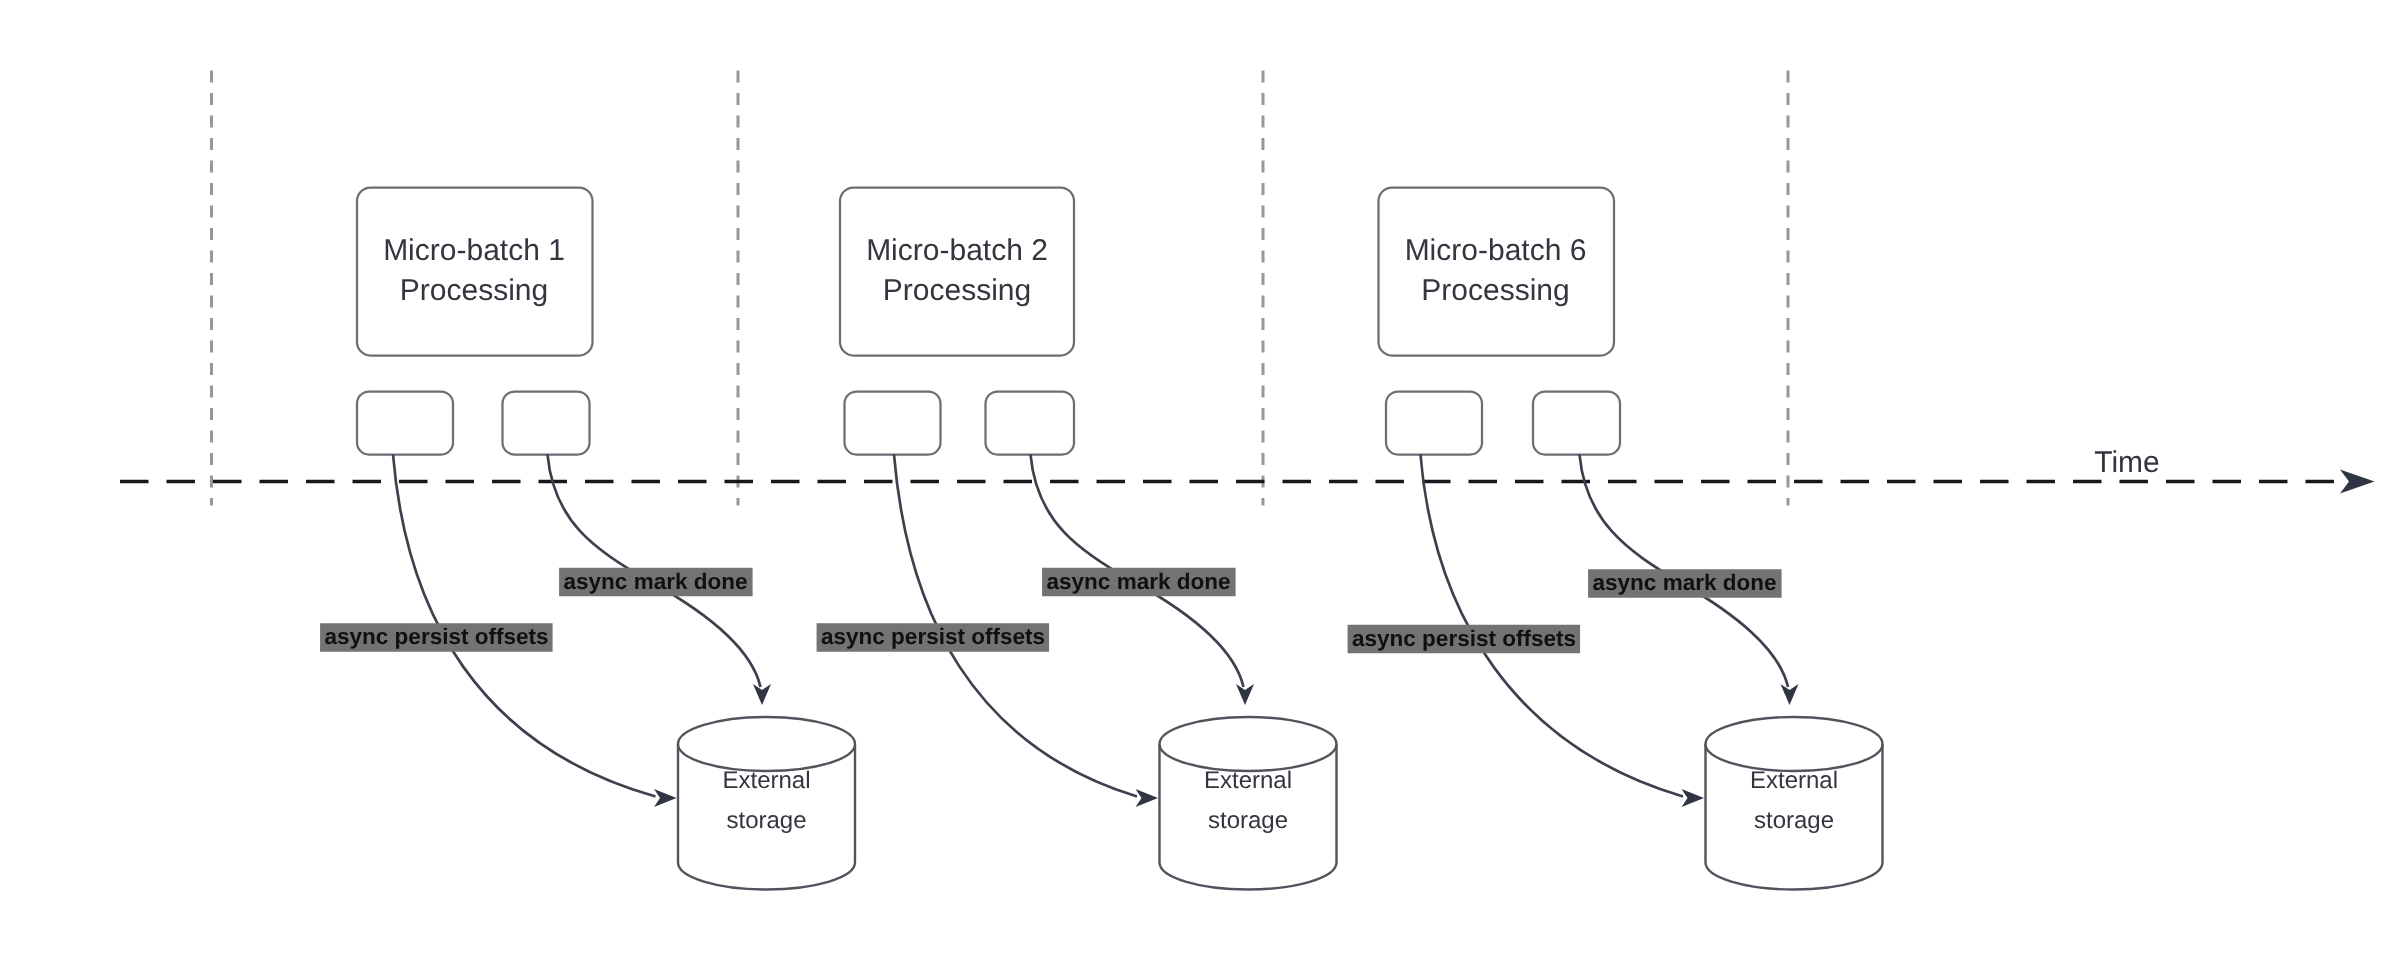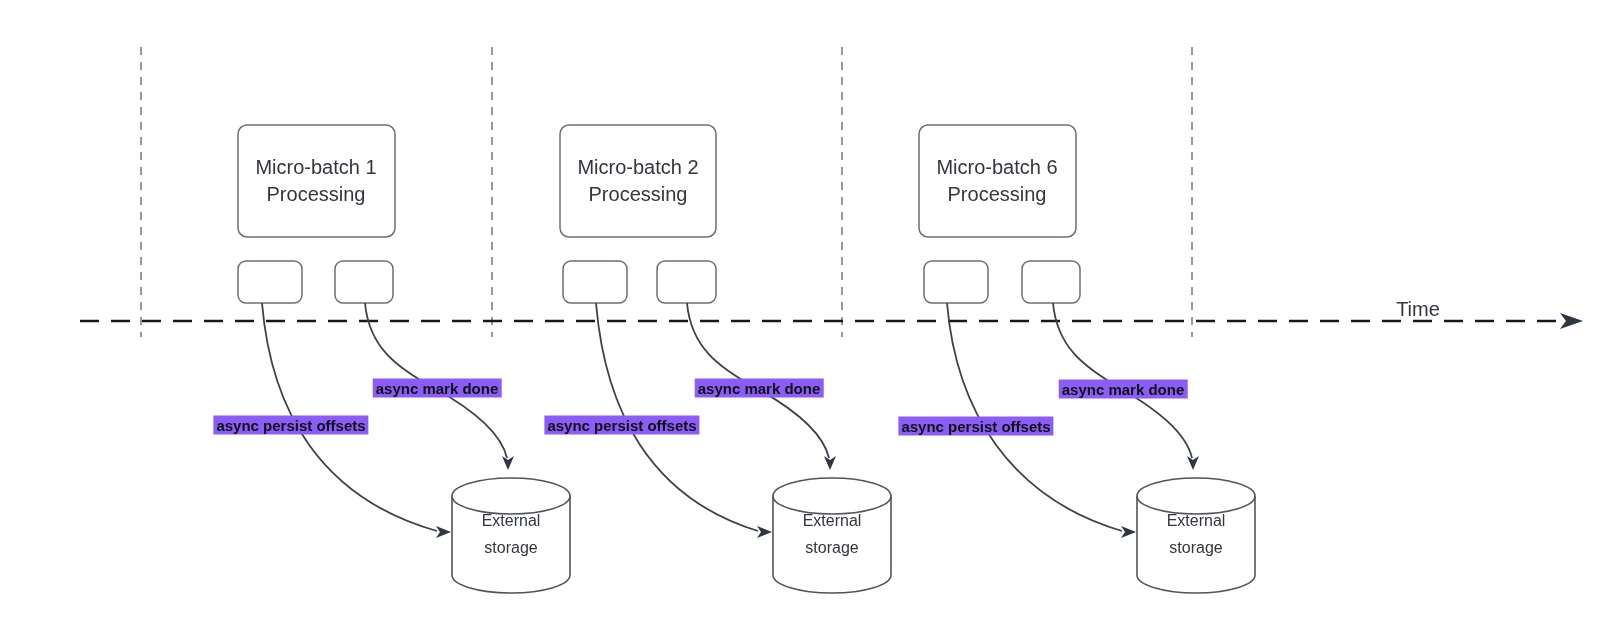--- a/index.html
+++ b/index.html
@@ -18,21 +18,21 @@
     color:#33363f;
     white-space:pre-line;
   }
   .box-label{font-size:20px;line-height:27px;}
   .storage-label{font-size:16px;line-height:27px;}
   .time-label{font-size:20px;white-space:nowrap;}
   .async-label{
     font-size:15px;
     font-weight:bold;
     color:#0f1013;
-    background:#8b5cf6;
+    background:#737373;
     padding:1px 3px;
     white-space:nowrap;
   }
   .guide{stroke:#97979d;stroke-width:2;stroke-dasharray:8 7;fill:none;}
   .timeline{stroke:#17181b;stroke-width:2.4;stroke-dasharray:19 12;fill:none;}
   .shape{stroke:#6d6d75;stroke-width:1.5;fill:#ffffff;}
   .cyl{stroke:#51545c;stroke-width:1.6;fill:#ffffff;}
   .curve{stroke:#3d414d;stroke-width:1.8;fill:none;}
   .head{fill:#2f3542;stroke:none;}
 </style>

